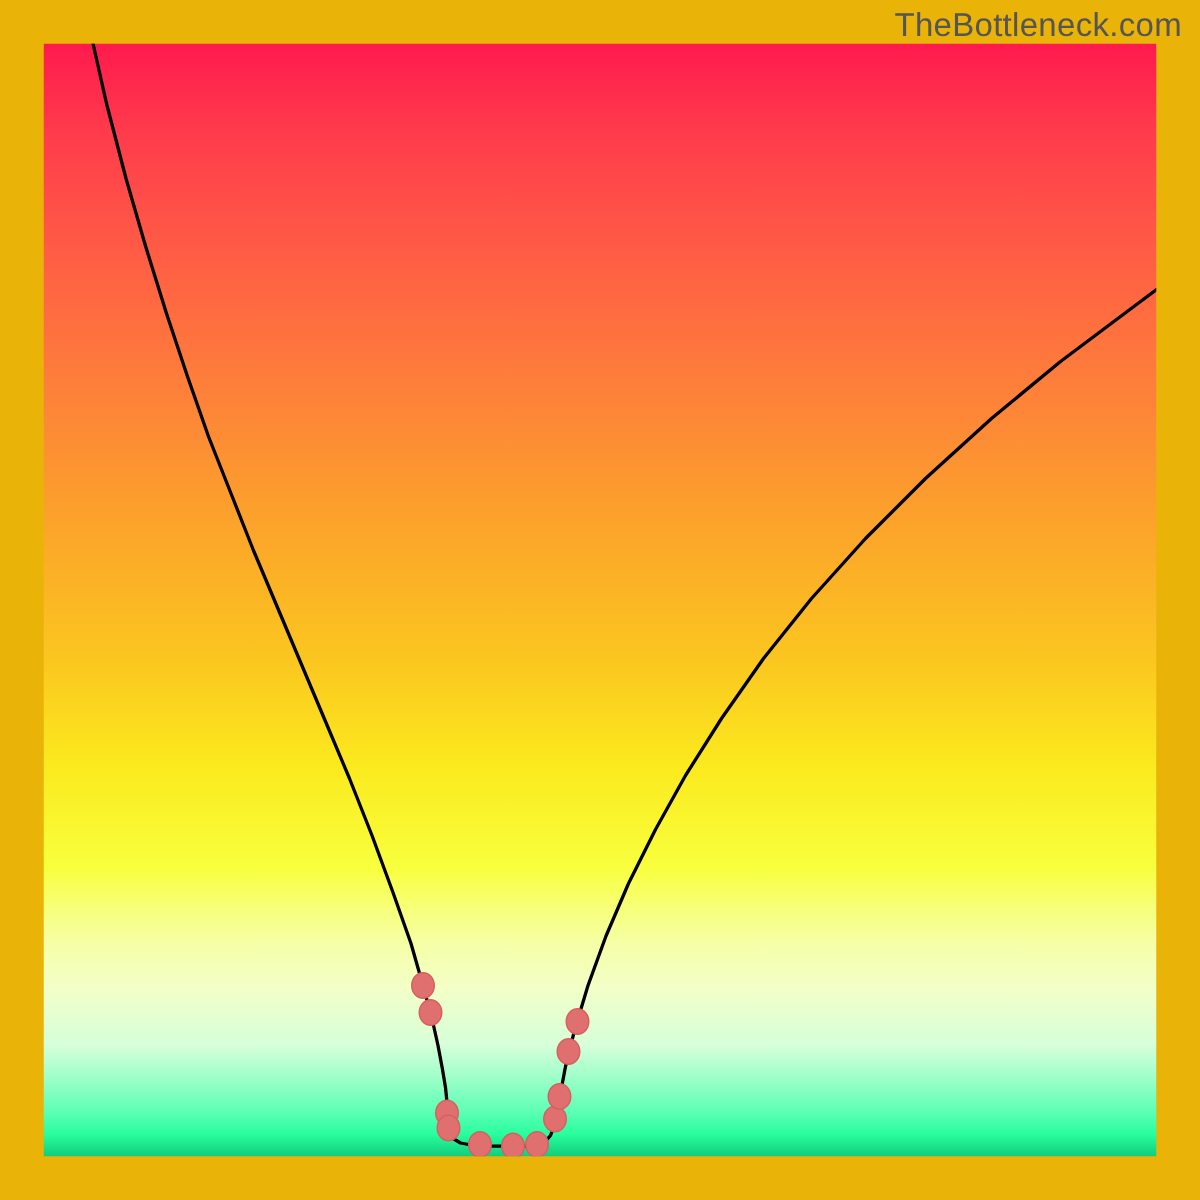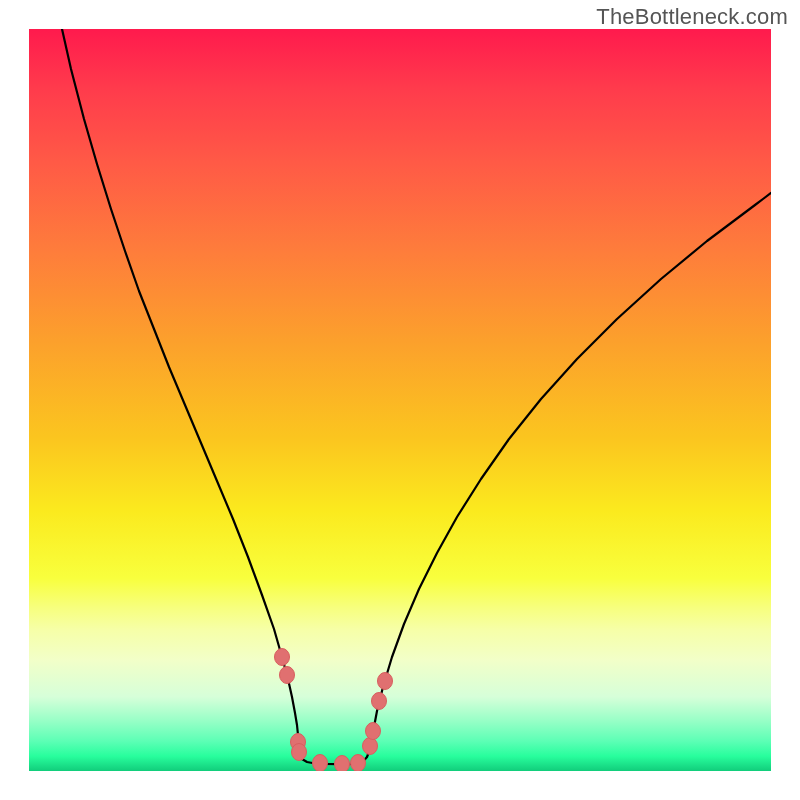--- a/index.html
+++ b/index.html
@@ -9,21 +9,21 @@
     height: 800px;
     background: #000;
     font-family: Arial, Helvetica, sans-serif;
     overflow: hidden;
   }
   .frame {
     position: absolute;
     top: 0; left: 0;
     width: 800px;
     height: 800px;
-    background: #ffffff;
+    background: #eab308;
   }
   .plot {
     position: absolute;
     top: 29px;
     left: 29px;
     width: 742px;
     height: 742px;
     overflow: hidden;
   }
   .gradient {

